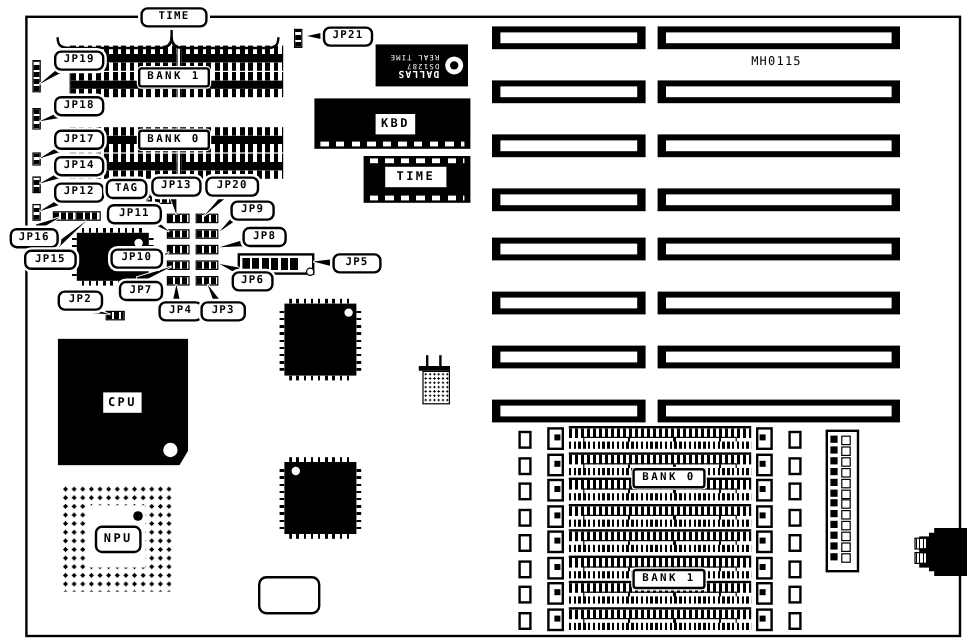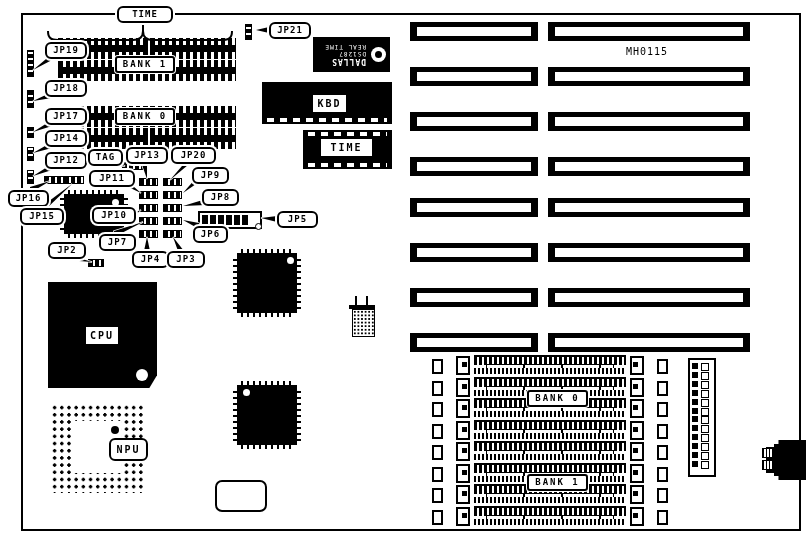--- a/index.html
+++ b/index.html
@@ -55,21 +55,21 @@
   .dot{position:absolute;border-radius:50%;background:#fff;z-index:5;}
   .bdot{position:absolute;border-radius:50%;background:#000;z-index:5;}
   .dashline{position:absolute;left:5px;right:5px;height:4px;
       background:repeating-linear-gradient(90deg,#fff 0 7px,transparent 7px 13px);}
 
   .npu-socket{position:absolute;z-index:3;
       background-image:radial-gradient(#000 1.7px,transparent 1.8px);
       background-size:7.2px 7.2px;background-position:1px 1px;}
   .npu-white{position:absolute;background:#fff;z-index:4;}
   .npu-label{position:absolute;border:2px solid #000;border-radius:6px;background:#fff;
-      font-weight:bold;font-size:10px;letter-spacing:2px;display:flex;align-items:center;justify-content:center;z-index:6;margin-left:30px;}
+      font-weight:bold;font-size:10px;letter-spacing:2px;display:flex;align-items:center;justify-content:center;z-index:6;}
 
   .osc{position:absolute;border:2px solid #000;border-radius:7px;background:#fff;z-index:3;}
   .xtal-body{position:absolute;border:1px solid #000;z-index:3;
       background-image:radial-gradient(#000 0.9px,transparent 1px);background-size:3.6px 3.6px;}
 
   .jp5block{position:absolute;border:2px solid #000;background:#fff;z-index:4;}
   .jp5block i{position:absolute;left:2px;top:2px;bottom:2px;right:10px;
       background:repeating-linear-gradient(90deg,#000 0 6px,#fff 6px 8px);}
   .jp5block u{position:absolute;right:-2px;bottom:-3px;width:5px;height:5px;border:1px solid #000;border-radius:50%;background:#fff;}
 

